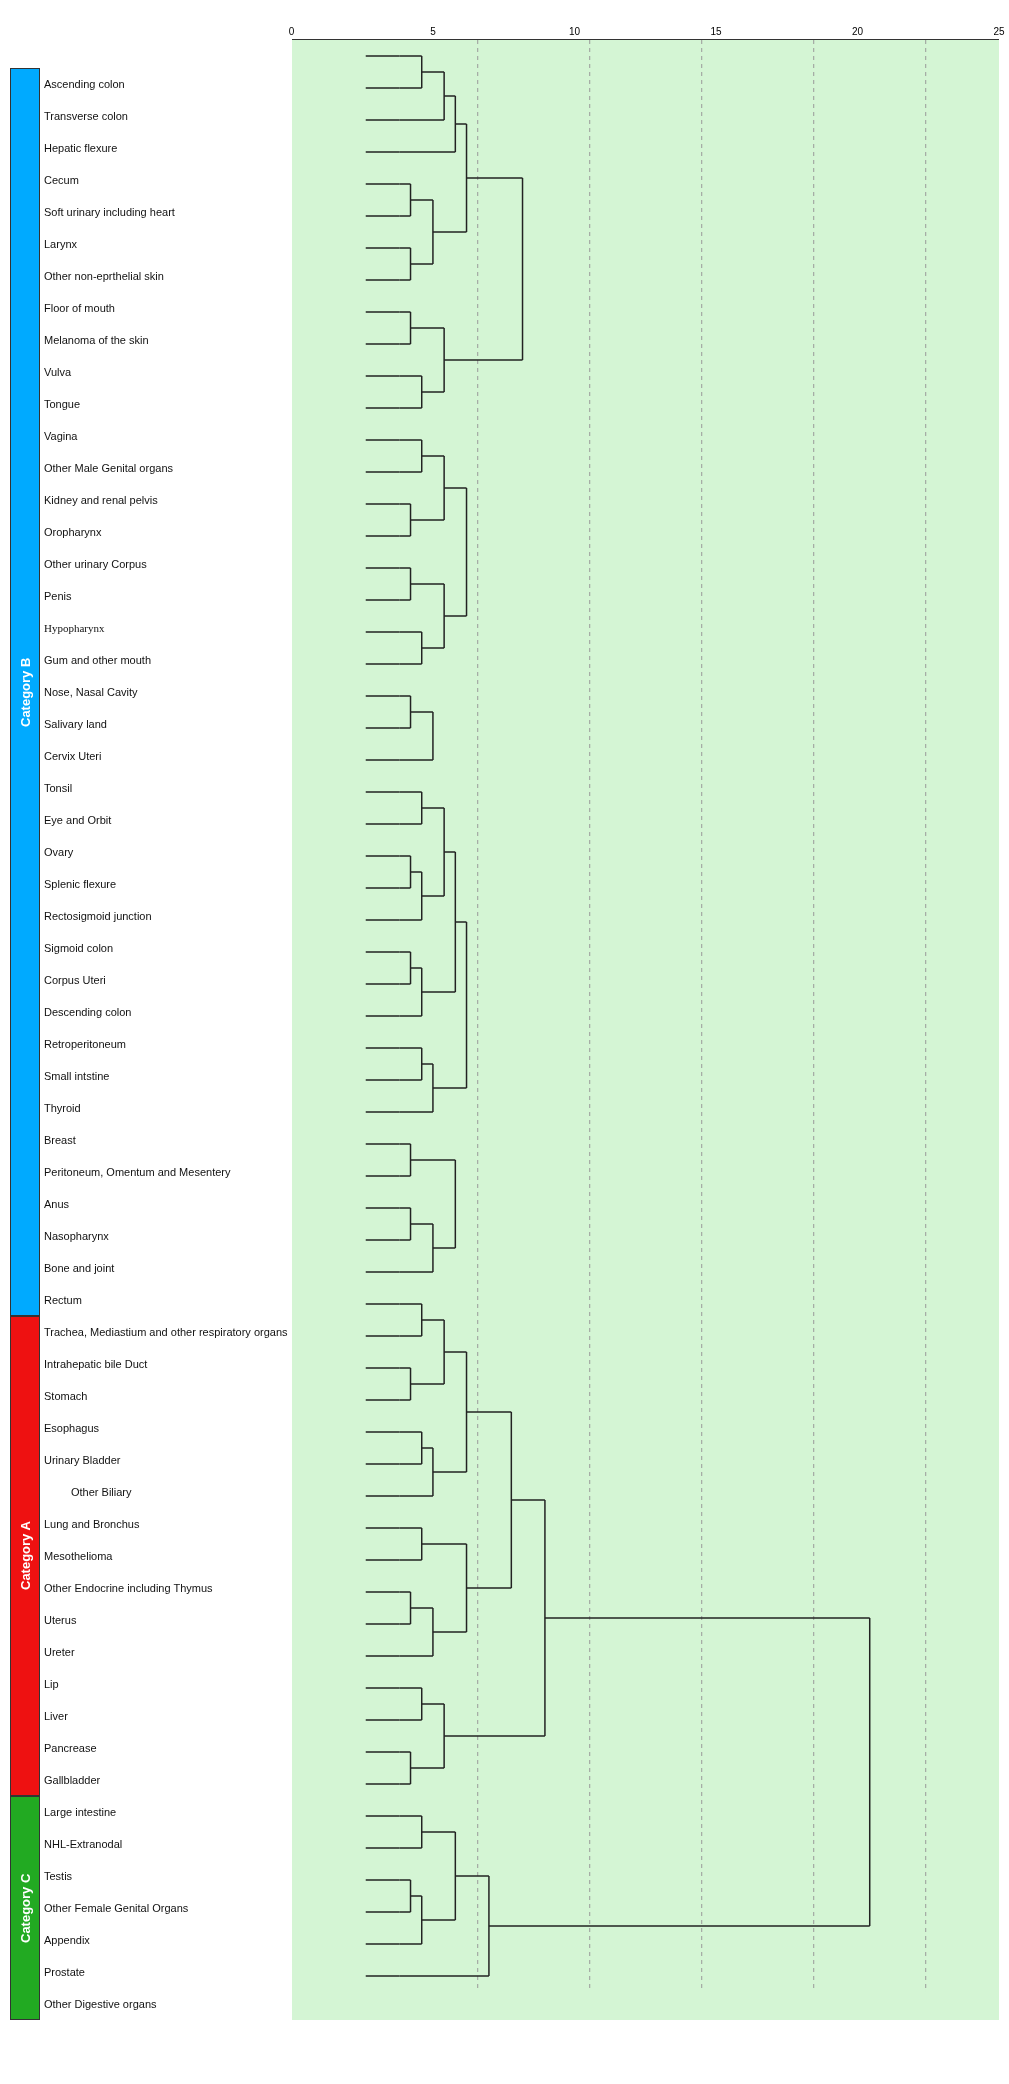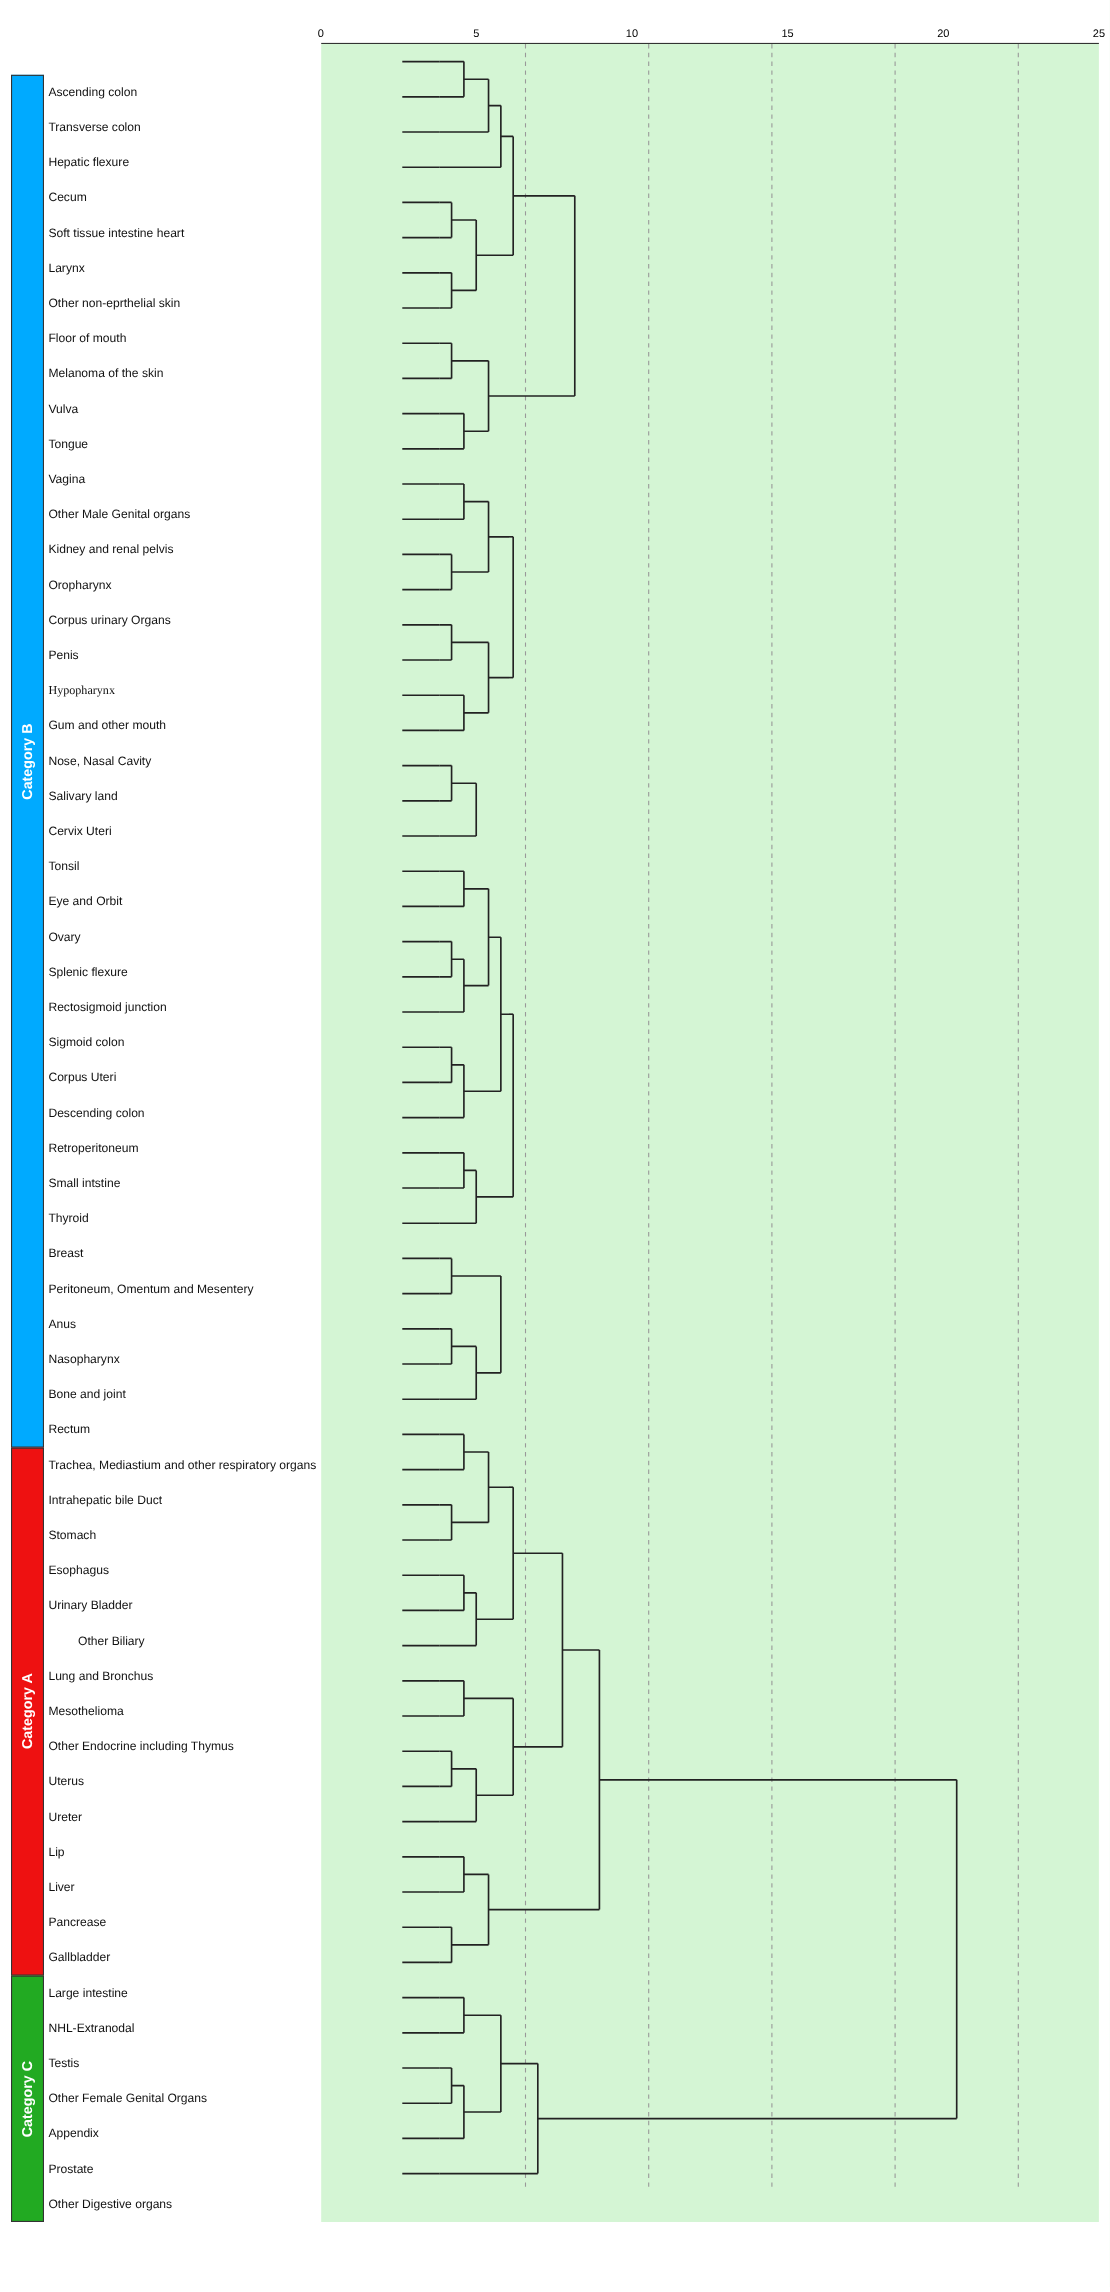--- a/index.html
+++ b/index.html
@@ -92,32 +92,32 @@
   <div class="cat-bar" style="background: rgb(0, 170, 255); height: 1248px; width: 30px;">Category B</div>
       <div class="cat-bar" style="background: rgb(238, 17, 17); height: 480px; width: 30px;">Category A</div>
       <div class="cat-bar" style="background: rgb(34, 170, 34); height: 224px; width: 30px;">Category C</div>
     </div>
 
   <div class="labels-col" id="labels-container">
   <div class="label-item" style="height: 32px;">Ascending colon</div>
       <div class="label-item" style="height: 32px;">Transverse colon</div>
       <div class="label-item" style="height: 32px;">Hepatic flexure</div>
       <div class="label-item" style="height: 32px;">Cecum</div>
-      <div class="label-item" style="height: 32px;">Soft tissue intestine heart</div>
+      <div class="label-item" style="height: 32px;">Soft urinary including heart</div>
       <div class="label-item" style="height: 32px;">Larynx</div>
       <div class="label-item" style="height: 32px;">Other non-eprthelial skin</div>
       <div class="label-item" style="height: 32px;">Floor of mouth</div>
       <div class="label-item" style="height: 32px;">Melanoma of the skin</div>
       <div class="label-item" style="height: 32px;">Vulva</div>
       <div class="label-item" style="height: 32px;">Tongue</div>
       <div class="label-item" style="height: 32px;">Vagina</div>
       <div class="label-item" style="height: 32px;">Other Male Genital organs</div>
       <div class="label-item" style="height: 32px;">Kidney and renal pelvis</div>
       <div class="label-item" style="height: 32px;">Oropharynx</div>
-      <div class="label-item" style="height: 32px;">Corpus urinary Organs</div>
+      <div class="label-item" style="height: 32px;">Other urinary Corpus</div>
       <div class="label-item" style="height: 32px;">Penis</div>
       <div class="label-item" style="height: 32px; font-family: Liberation Serif, serif;">Hypopharynx</div>
       <div class="label-item" style="height: 32px;">Gum and other mouth</div>
       <div class="label-item" style="height: 32px;">Nose, Nasal Cavity</div>
       <div class="label-item" style="height: 32px;">Salivary land</div>
       <div class="label-item" style="height: 32px;">Cervix Uteri</div>
       <div class="label-item" style="height: 32px;">Tonsil</div>
       <div class="label-item" style="height: 32px;">Eye and Orbit</div>
       <div class="label-item" style="height: 32px;">Ovary</div>
       <div class="label-item" style="height: 32px;">Splenic flexure</div>

